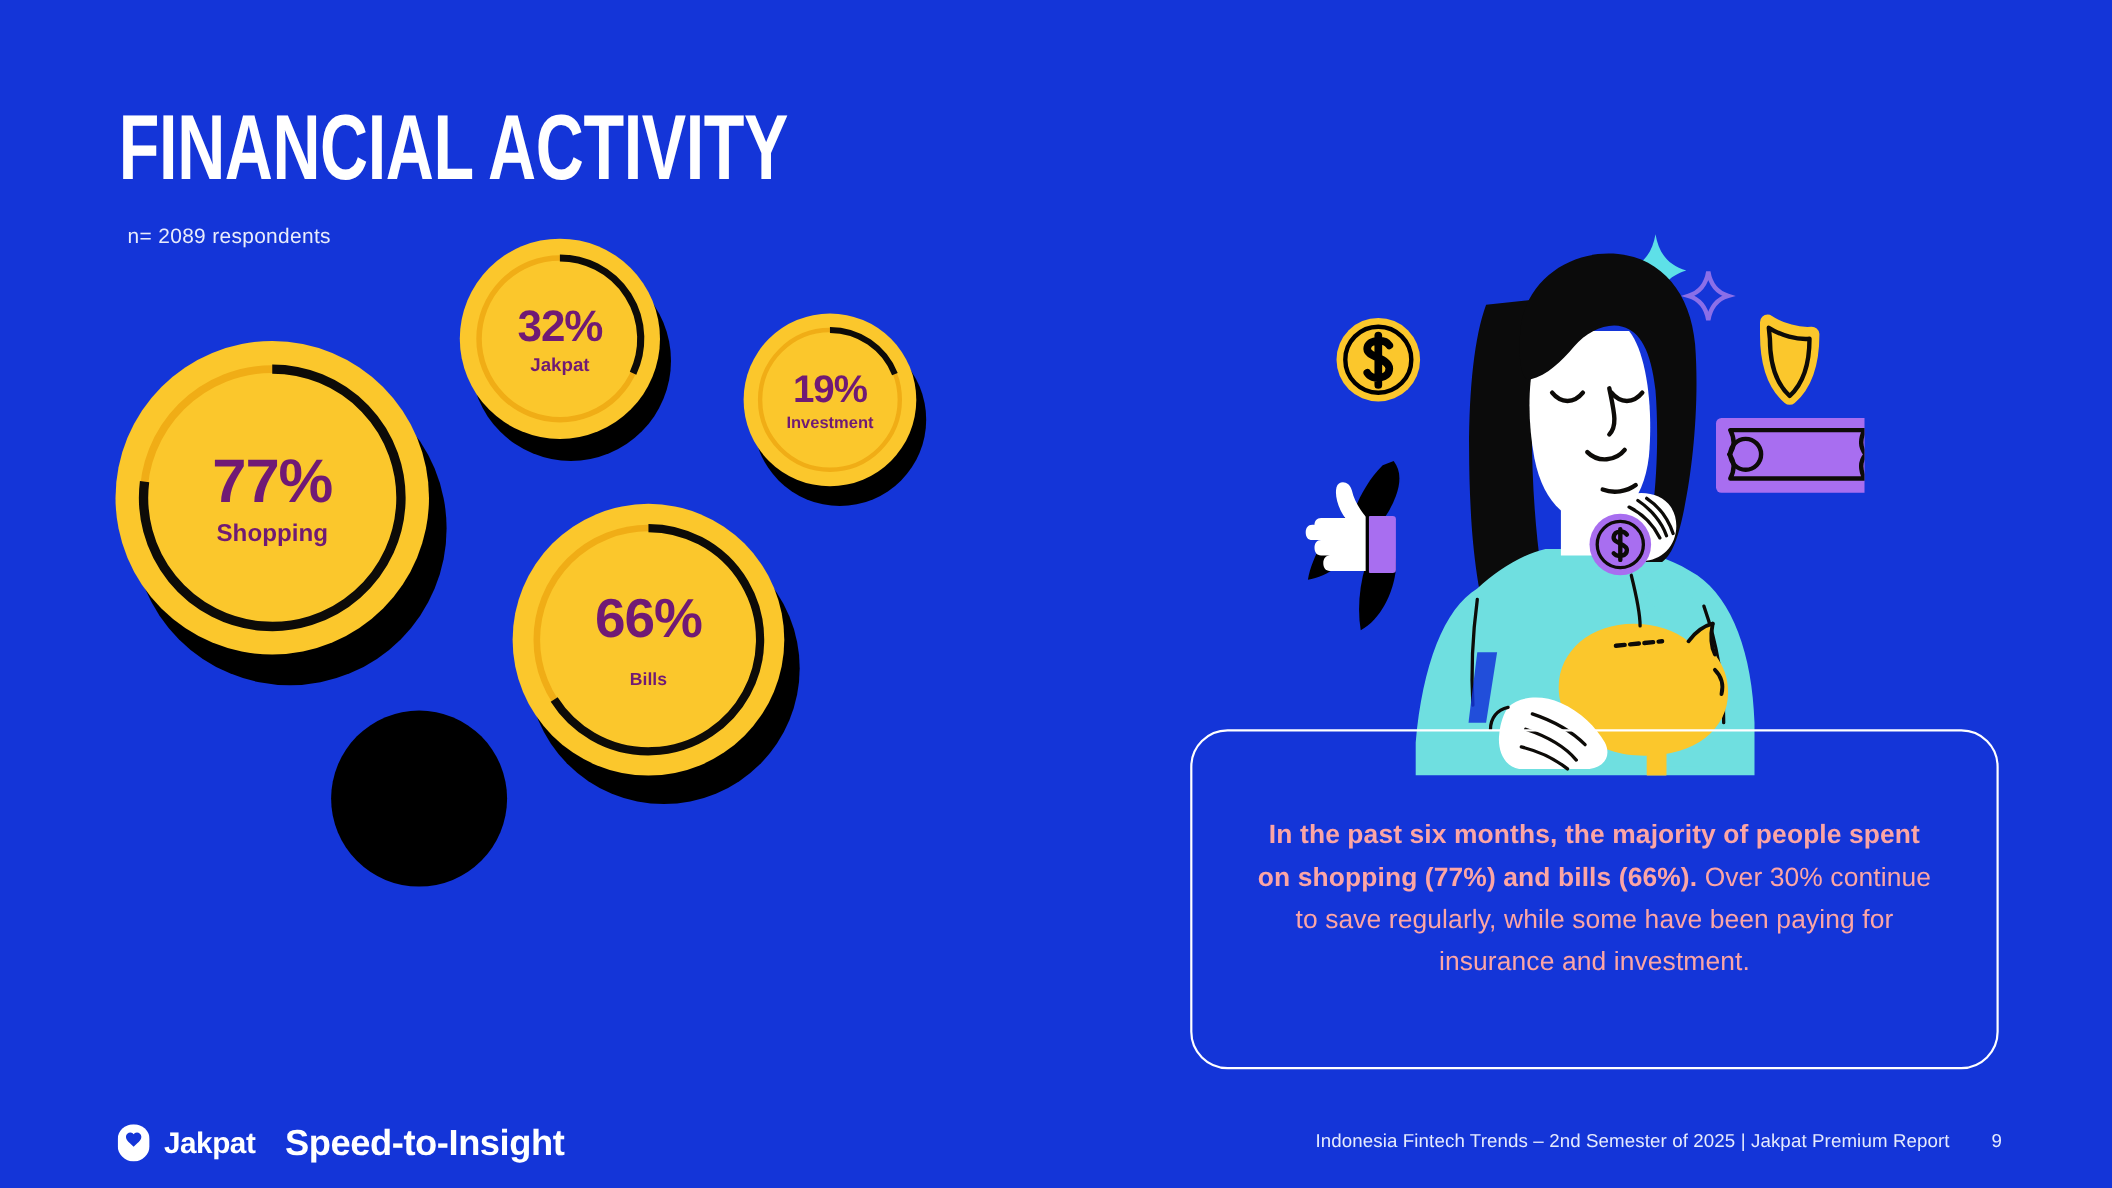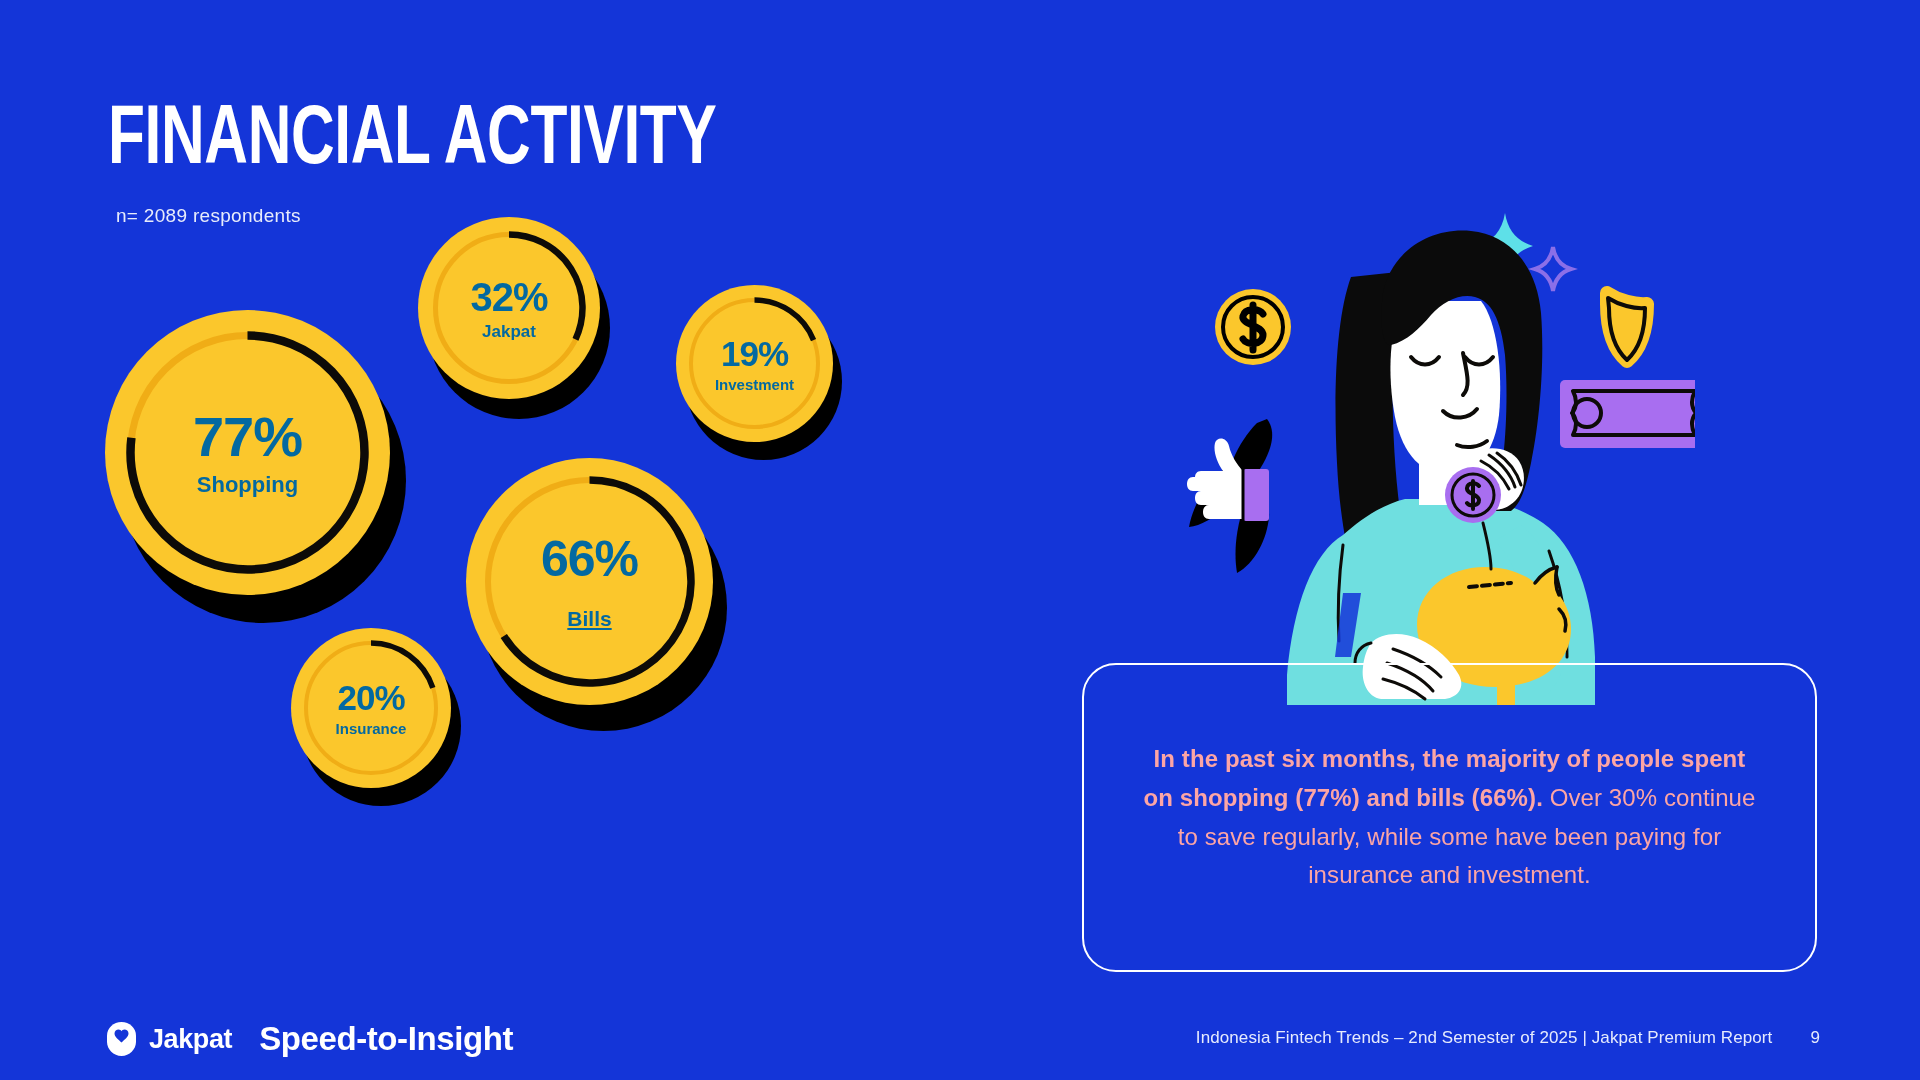--- a/index.html
+++ b/index.html
@@ -38,21 +38,21 @@
     display:flex; align-items:center; justify-content:center;
     flex-direction:column;
   }
   .coin-inner-ring {
     position:absolute; border-radius:50%;
     border-style:solid; border-color:#f0ad16;
   }
   .coin-arc { position:absolute; inset:0; }
   .coin-label-box {
     position:relative; z-index:5; text-align:center;
-    color:#0369a1; line-height:1.0;
+    color:#701a75; line-height:1.0;
     display:flex; flex-direction:column; align-items:center; justify-content:center;
   }
   .coin-pct { font-weight:700; letter-spacing:-1px; }
   .coin-name { font-weight:700; }
 
   
   .callout {
     position:absolute; left:1082px; top:663px;
     width:735px; height:309px;
     border:2px solid #ffffff; border-radius:34px;
@@ -134,36 +134,26 @@
       </div>
       <div class="coin-wrap" style="left: 466px; top: 458px; width: 261px; height: 273px;">
         <div class="coin-shadow" style="width: 247px; height: 247px; left: 14px; top: 26px; background: rgb(0, 0, 0);"></div>
         <div class="coin" style="width: 247px; height: 247px; left: 0px; top: 0px; background: rgb(251, 199, 44);">
           <div class="coin-inner-ring" style="left: 19px; top: 19px; width: 209px; height: 209px; border-width: 6px; border-color: rgb(240, 173, 22);"></div>
           <svg class="coin-arc" viewBox="0 0 247 247">
             <path d="M 123.5 22 A 101.5 101.5 0 1 1 37.800715561545445 177.88641969036814" fill="none" stroke="#0d0b08" stroke-width="7.5" stroke-linecap="butt"></path>
           </svg>
           <div class="coin-label-box">
             <div class="coin-pct" style="font-size: 50px; margin-bottom: 24px;">66%</div>
-            <div class="coin-name" style="font-size: 21px; text-decoration: underline;">Bills</div>
+            <div class="coin-name" style="font-size: 16px;">Bills</div>
           </div>
         </div>
       </div>
       <div class="coin-wrap" style="left: 291px; top: 628px; width: 170px; height: 178px;">
         <div class="coin-shadow" style="width: 160px; height: 160px; left: 10px; top: 18px; background: rgb(0, 0, 0);"></div>
-        <div class="coin" style="width: 160px; height: 160px; left: 0px; top: 0px; background: rgb(251, 199, 44);">
-          <div class="coin-inner-ring" style="left: 13px; top: 13px; width: 134px; height: 134px; border-width: 4px; border-color: rgb(240, 173, 22);"></div>
-          <svg class="coin-arc" viewBox="0 0 160 160">
-            <path d="M 80 15 A 65 65 0 0 1 141.818673559185 59.91389536562842" fill="none" stroke="#0d0b08" stroke-width="5.5" stroke-linecap="butt"></path>
-          </svg>
-          <div class="coin-label-box">
-            <div class="coin-pct" style="font-size: 35px; margin-bottom: 6px;">20%</div>
-            <div class="coin-name" style="font-size: 15px;">Insurance</div>
-          </div>
-        </div>
       </div>
     </div>
 
   <div class="illustration">
     <svg viewBox="0 0 520 500" xmlns="http://www.w3.org/2000/svg">
 
       <g fill="#000000">
         <path d="M 82 218 C 62 238 50 268 48 296 C 66 290 86 268 94 246 C 99 232 98 222 92 214 Z"></path>
         <path d="M 52 262 C 32 276 18 300 14 322 C 32 320 52 304 62 286 C 70 272 68 264 62 258 Z"></path>
         <path d="M 74 290 C 62 314 58 344 62 368 C 80 358 92 334 94 312 C 95 298 88 290 82 288 Z"></path>

